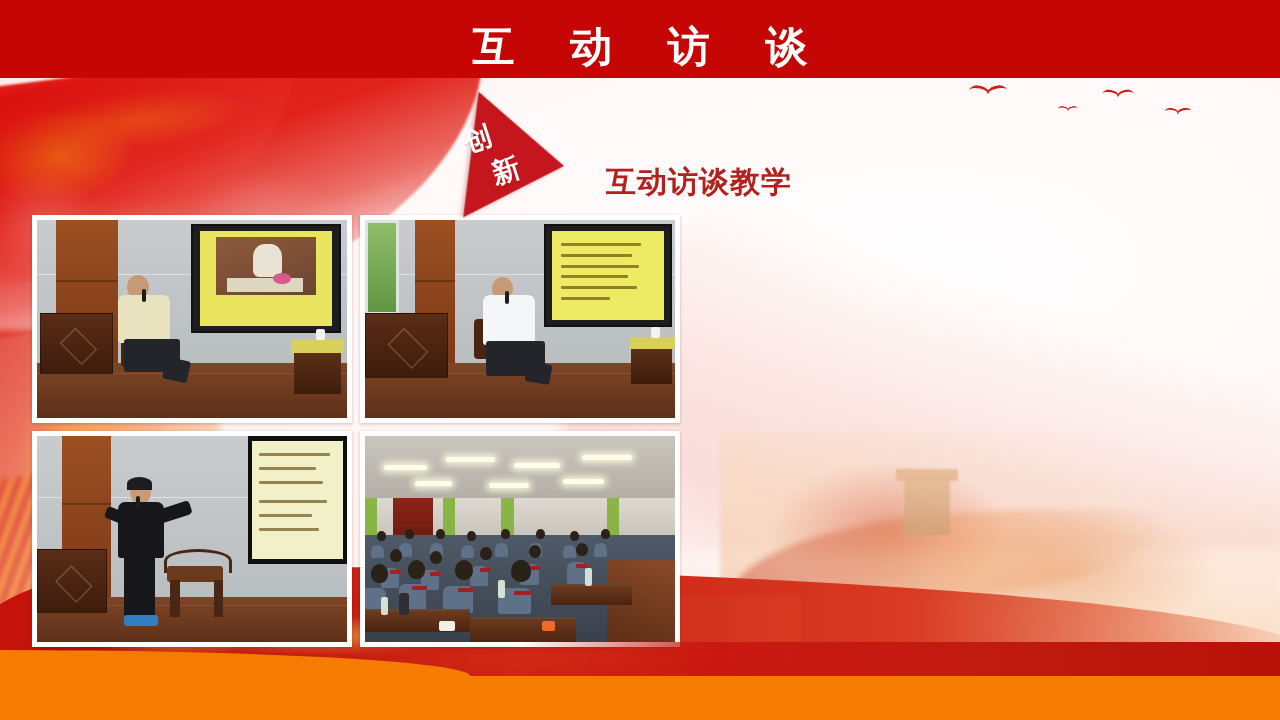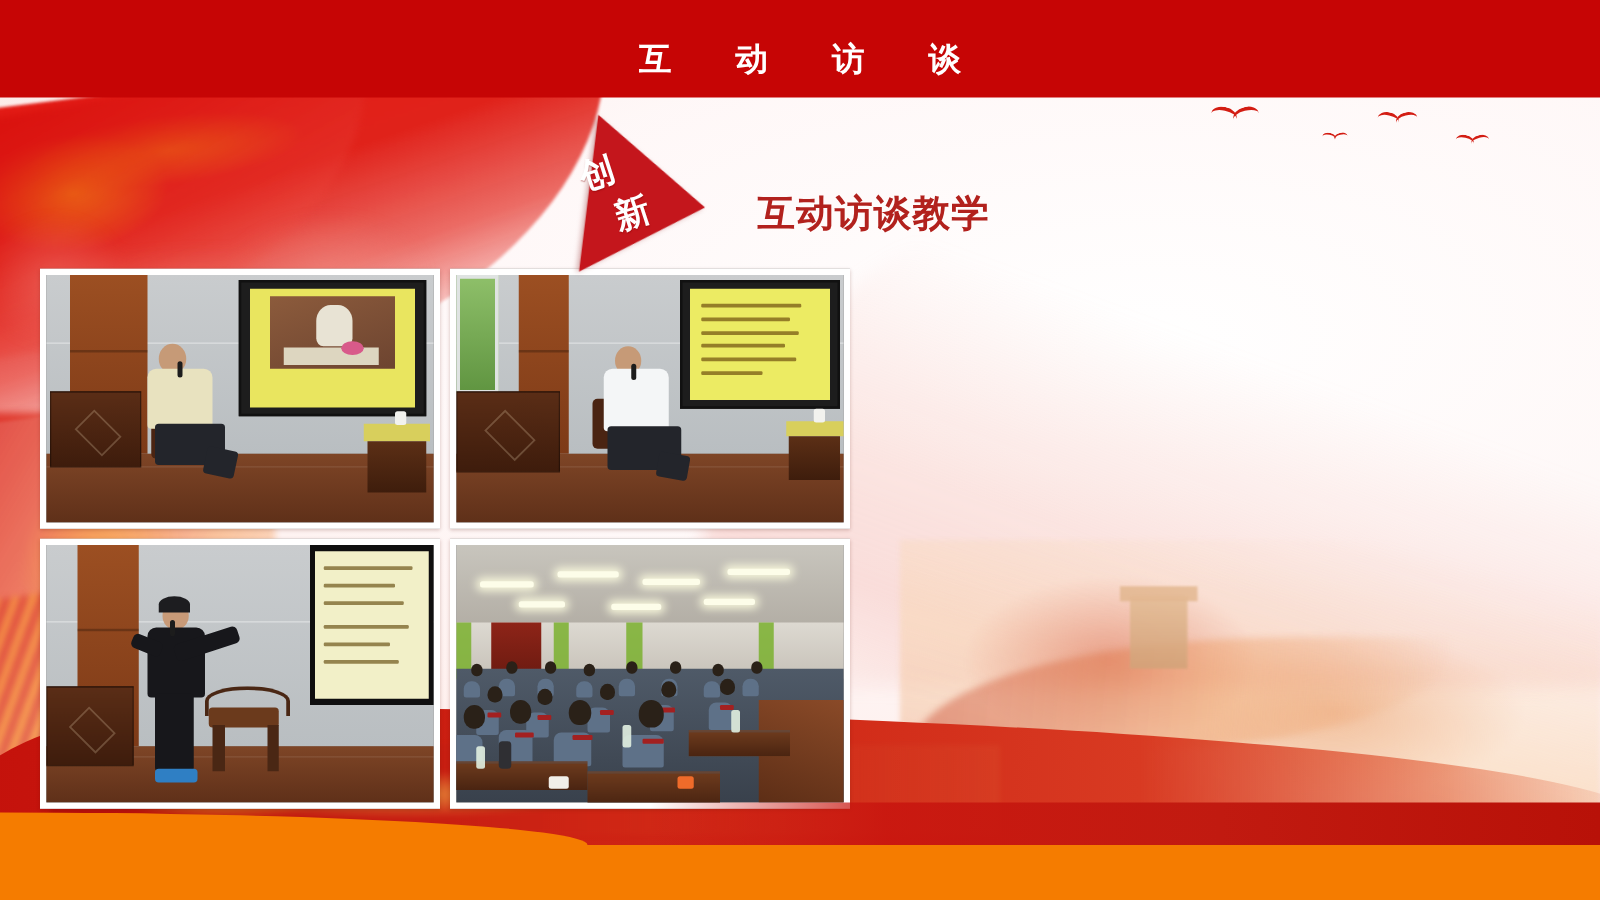--- a/index.html
+++ b/index.html
@@ -94,21 +94,21 @@
   #bird4{left:1165px;top:102px;transform:scale(1.05);}
 
   
   #header{
     position:absolute;left:0;top:0;width:1280px;height:78px;
     background:#c60505;
     display:flex;align-items:center;justify-content:center;
     z-index:6;
   }
   #header-title{
-    color:#fff;font-size:26px;font-weight:bold;letter-spacing:22px;
+    color:#fff;font-size:42px;font-weight:bold;letter-spacing:22px;
     text-indent:22px;
     font-family:"Liberation Sans","DejaVu Sans",sans-serif;
     line-height:1;
     margin-top:16px;
   }
 
   
   #tri-wrap{position:absolute;left:448px;top:106px;width:126px;height:95px;z-index:5;}
   #tri-shape{
     position:absolute;left:0;top:0;width:0;height:0;
@@ -122,21 +122,21 @@
   .tri-char{
     position:absolute;color:#fff;font-weight:bold;font-size:28px;
     font-family:"DejaVu Serif","Liberation Serif",serif;
     text-shadow:0 1px 1px rgba(130,0,0,.4);
   }
   #tri-char-1{left:16px;top:14px;transform:rotate(-18deg);}
   #tri-char-2{left:44px;top:46px;transform:rotate(-18deg);}
 
   
   #subtitle{
-    position:absolute;left:606px;top:151px;z-index:5;
+    position:absolute;left:606px;top:162px;z-index:5;
     font-family:"DejaVu Serif","Liberation Serif",serif;
     font-size:30px;font-weight:bold;color:#b2211d;
     letter-spacing:1px;white-space:nowrap;
   }
 
   
   #photo-grid{
     position:absolute;left:32px;top:215px;width:648px;height:432px;
     display:grid;grid-template-columns:320px 320px;grid-template-rows:208px 216px;
     gap:8px;z-index:4;

